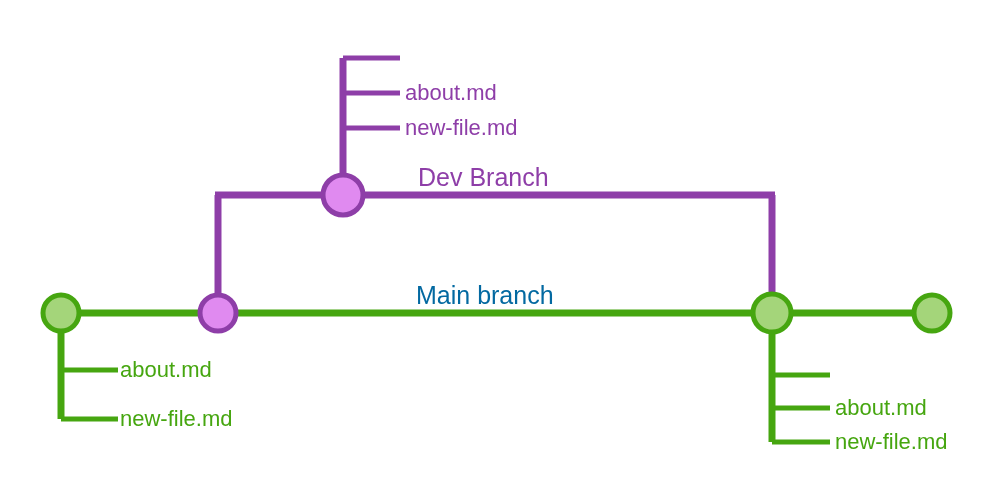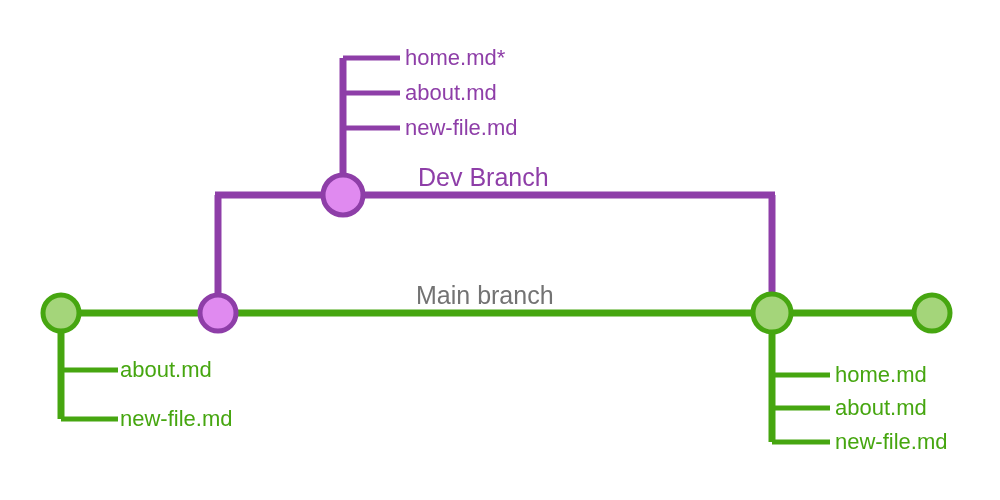--- a/index.html
+++ b/index.html
@@ -28,21 +28,21 @@
   }
   .label {
     position: absolute;
     white-space: nowrap;
     line-height: 1;
   }
   .lbl-branch-main {
     left: 416px;
     top: 283px;
     font-size: 25px;
-    color: #737373;
+    color: #0369a1;
   }
   .lbl-branch-dev {
     left: 418px;
     top: 165px;
     font-size: 25px;
     color: #8e3ea8;
   }
   .lbl-file-purple {
     font-size: 22px;
     color: #8e3ea8;
@@ -103,25 +103,23 @@
 
     <circle cx="772" cy="313" r="19" fill="#a4d57a" stroke="#46a610" stroke-width="5"></circle>
 
     <circle cx="932" cy="313" r="18" fill="#a4d57a" stroke="#46a610" stroke-width="5"></circle>
   </svg>
 
   <div class="label lbl-branch-main">Main branch</div>
 
   <div class="label lbl-branch-dev">Dev Branch</div>
 
-  <div class="label lbl-file-purple dev-file-0">home.md*</div>
   <div class="label lbl-file-purple dev-file-1">about.md</div>
   <div class="label lbl-file-purple dev-file-2">new-file.md</div>
 
   <div class="label lbl-file-green main-left-file-0">about.md</div>
   <div class="label lbl-file-green main-left-file-1">new-file.md</div>
 
-  <div class="label lbl-file-green main-right-file-0">home.md</div>
   <div class="label lbl-file-green main-right-file-1">about.md</div>
   <div class="label lbl-file-green main-right-file-2">new-file.md</div>
 
 
 </div>
 
 </body></html>

